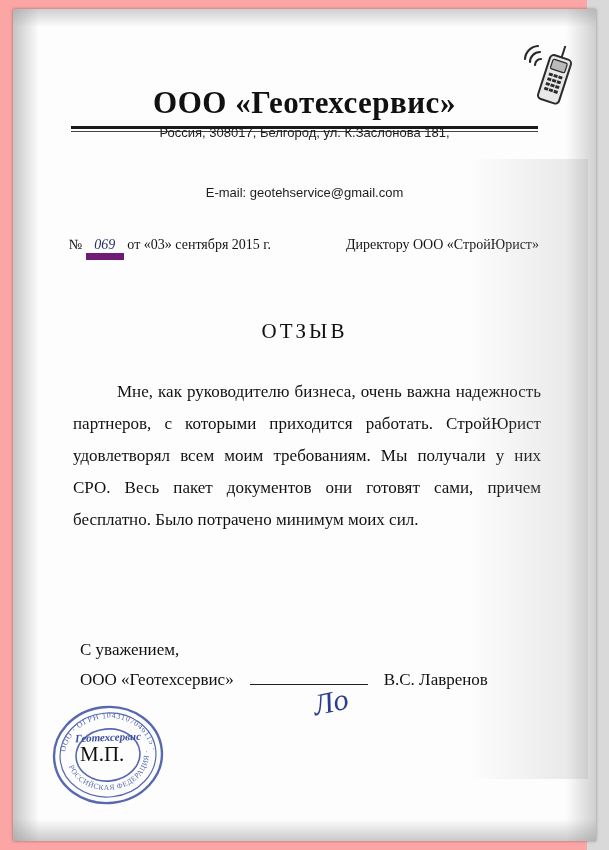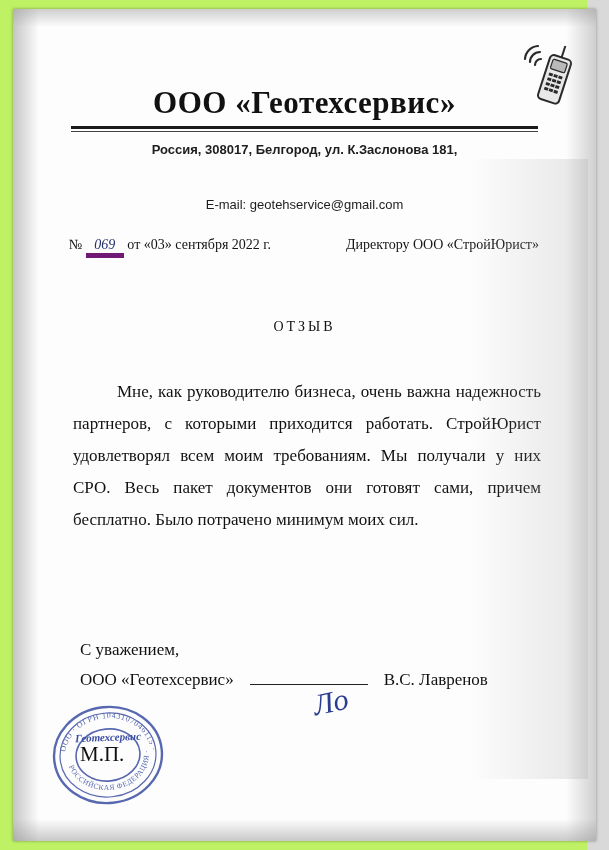--- a/index.html
+++ b/index.html
@@ -11,21 +11,21 @@
     width: 609px;
     height: 850px;
     overflow: hidden;
     font-family: "Liberation Serif", serif;
   }
 
   #page {
     position: relative;
     width: 587px;
     height: 850px;
-    background: #bef264;
+    background: #fca5a5;
   }
 
   
   .sheet {
     position: absolute;
     left: 13px;
     top: 9px;
     width: 583px;
     height: 832px;
     background: #fdfdfd;
@@ -100,23 +100,23 @@
     background: #444;
   }
   .addr-line {
     position: absolute;
     width: 583px;
     text-align: center;
     font-family: "Liberation Sans", sans-serif;
     font-size: 13px;
     color: #1d1d1d;
   }
-  .addr1 { top: 133px; font-weight: bold; }
+  .addr1 { top: 116px; }
   .addr2 { top: 152px; }
-  .addr3 { top: 188px; }
+  .addr3 { top: 176px; }
 
   
   .phone-icon {
     position: absolute;
     left: 506px;
     top: 30px;
     width: 64px;
     height: 70px;
   }
 
@@ -127,37 +127,37 @@
     width: 470px;
     font-family: "Liberation Serif", serif;
     font-size: 14px;
     color: #141414;
   }
   .regline .no-label { }
   .reg-number {
     display: inline-block;
     min-width: 38px;
     text-align: center;
-    border-bottom: 5px solid #701a75;
+    border-bottom: 7px solid #701a75;
     font-family: "Liberation Serif", serif;
     color: #23306b;
     font-style: italic;
   }
   .regline .recipient {
     float: right;
   }
 
   
   .doc-title {
     position: absolute;
     left: 0; top: 310px;
     width: 583px;
     text-align: center;
     font-family: "Liberation Serif", serif;
-    font-size: 14px;
+    font-size: 21px;
     letter-spacing: 3px;
     color: #111;
   }
 
   
   .body-text {
     position: absolute;
     left: 60px; top: 367px;
     width: 468px;
     font-family: "Liberation Serif", serif;
@@ -282,21 +282,21 @@
             <path d="M11 23 A 10 10 0 0 1 21 13"></path>
             <path d="M16 26 A 6 6 0 0 1 22 20"></path>
           </g>
         </svg>
       </div>
 
       <div class="regline">
         <span class="recipient">Директору ООО «СтройЮрист»</span>
         <span class="no-label">№</span>
         <span class="reg-number">069</span>
-        <span>от «03»  сентября 2022 г.</span>
+        <span>от «03»  сентября 2015 г.</span>
       </div>
 
       <div class="doc-title">ОТЗЫВ</div>
 
       <div class="body-text">Мне, как руководителю бизнеса, очень важна надежность партнеров, с которыми приходится работать. СтройЮрист удовлетворял всем моим требованиям. Мы получали у них СРО. Весь пакет документов они готовят сами, причем бесплатно. Было потрачено минимум моих сил.</div>
 
       <div class="sig-block">
         <div class="sig-row">С уважением,</div>
         <div class="sig-row sig-last">
           <span class="sig-company">ООО «Геотехсервис»</span>

